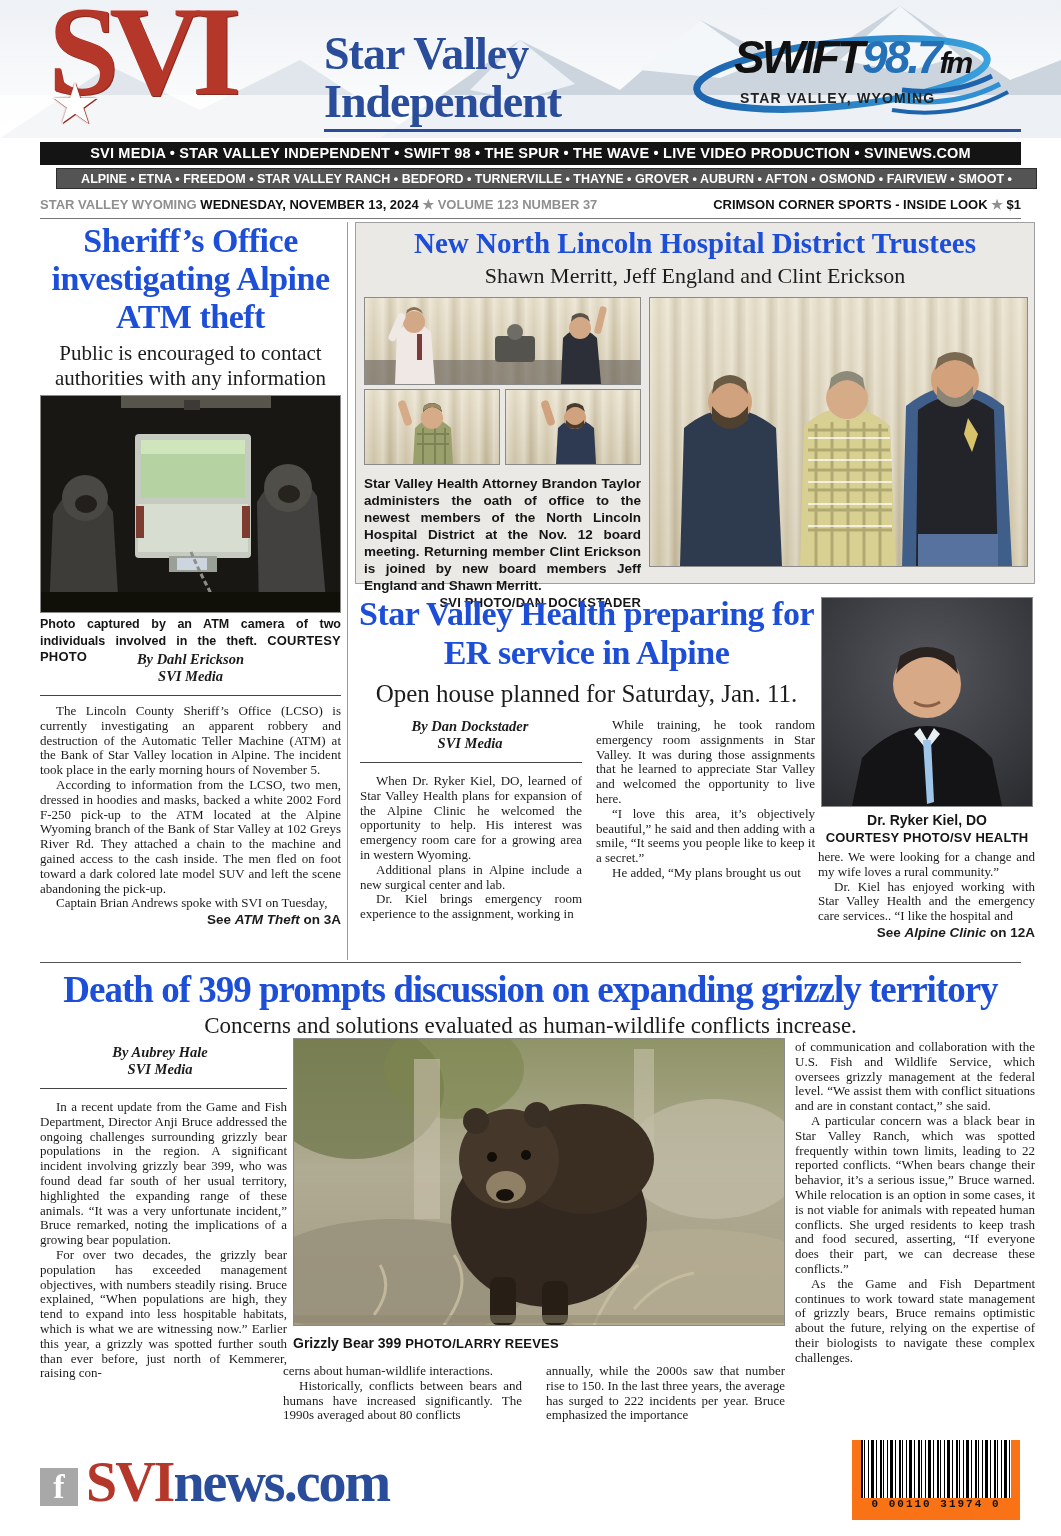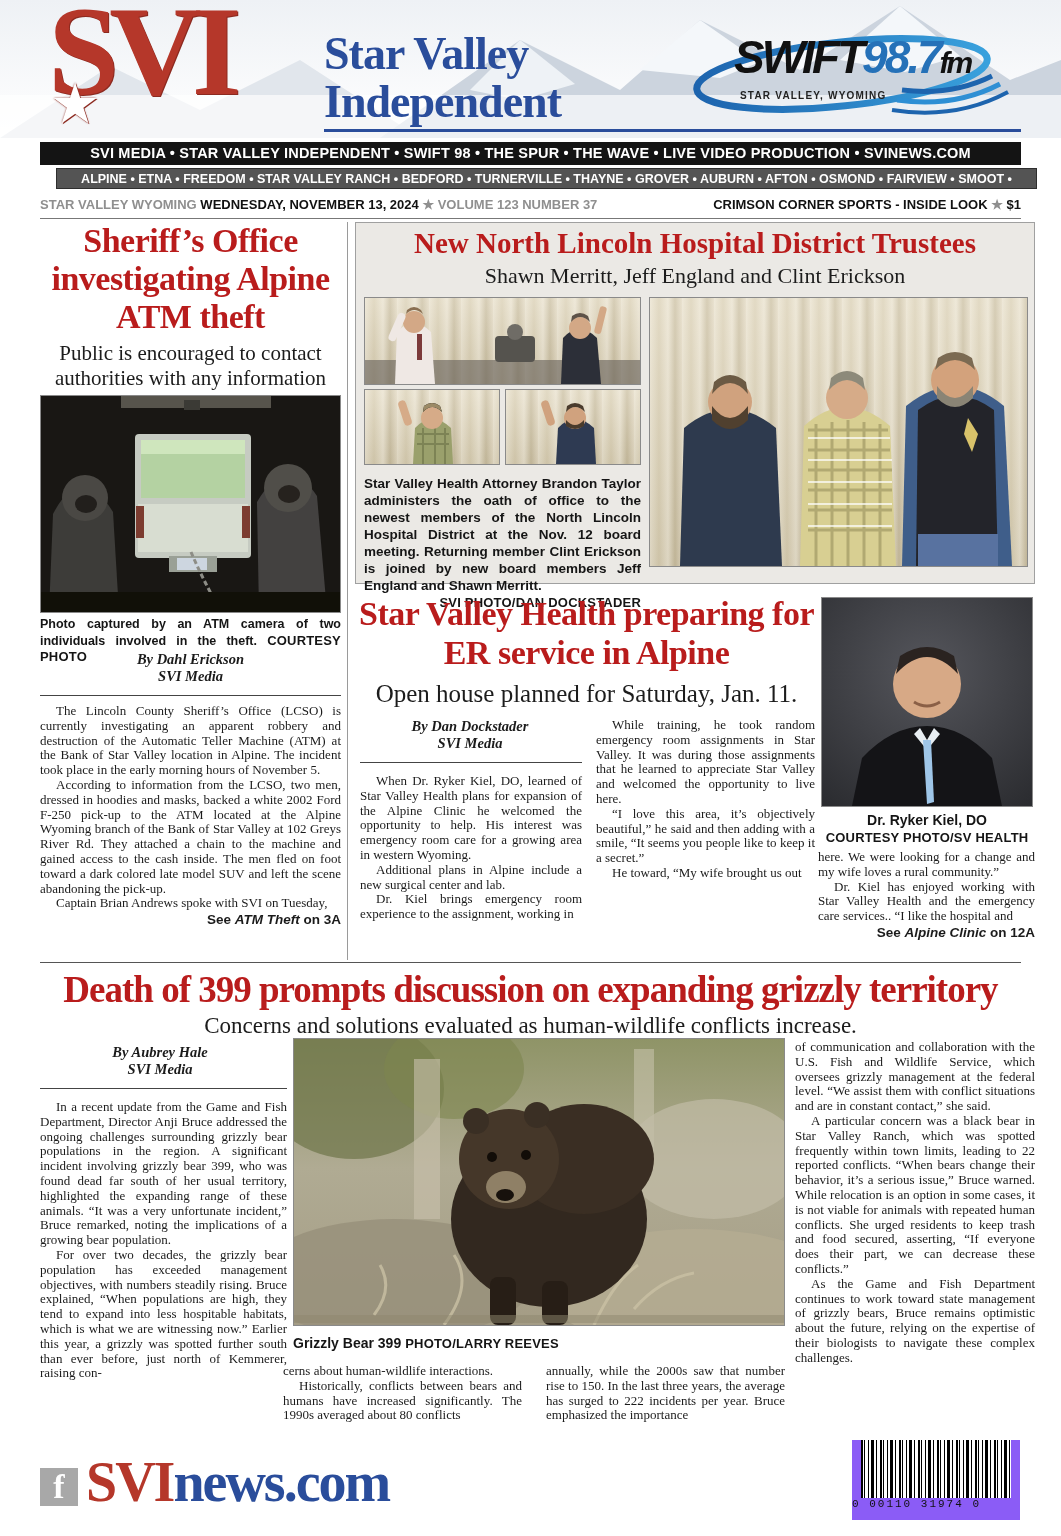--- a/index.html
+++ b/index.html
@@ -16,34 +16,34 @@
   .svi-star{left:50px;top:76px;font-size:56px;color:#ffffff;
             text-shadow:0 0 2px #8c2a20,1px 1px 0 #8c2a20;line-height:56px;}
   .mast-title{left:324px;top:30px;font-weight:bold;color:#2a4d9b;font-size:46px;line-height:48px;
               letter-spacing:-1px;}
   .mast-rule{left:324px;top:129px;width:697px;height:3px;background:#2a4d9b;}
   .swift{left:692px;top:26px;width:320px;height:100px;}
   .swift-text{left:42px;top:8px;font-style:italic;font-weight:bold;font-size:46px;line-height:46px;
               letter-spacing:-3px;color:#111;white-space:nowrap;}
   .swift-freq{color:#2571b8;}
   .swift-fm{font-size:30px;}
-  .swift-tag{left:48px;top:64px;font-size:10px;font-weight:bold;color:#222;letter-spacing:1.2px;}
+  .swift-tag{left:48px;top:64px;font-size:14px;font-weight:bold;color:#222;letter-spacing:1.2px;}
   
   .nav1{left:40px;top:142px;width:981px;height:23px;background:#141414;color:#fff;
         font-weight:bold;font-size:14.5px;line-height:23px;text-align:center;letter-spacing:.2px;}
   .nav2{left:56px;top:168px;width:981px;height:21px;background:#545454;color:#fff;
         font-weight:bold;font-size:12.5px;line-height:21px;text-align:center;border:1px solid #2e2e2e;box-sizing:border-box;}
   
   .dateline{left:40px;top:194px;width:981px;height:22px;font-size:13px;line-height:22px;}
   .dl-gray{color:#8f8f8f;font-weight:bold;}
   .dl-black{color:#111;font-weight:bold;}
   .dl-right{position:absolute;right:0;top:0;}
   .toprule{left:40px;top:218px;width:981px;height:1px;background:#777;}
   
-  .headline{font-weight:bold;color:#b91c1c;}
+  .headline{font-weight:bold;color:#1d4ed8;}
   .subhead{color:#1c1c1c;}
   .byline{font-style:italic;font-weight:bold;font-size:14.5px;line-height:17px;text-align:center;}
   .bodycol p{margin:0;text-indent:16px;text-align:justify;font-size:13px;line-height:14.8px;}
   .bodycol p.noind{text-indent:0;}
   .jump{font-family:"Liberation Sans",sans-serif;font-weight:bold;font-size:13.5px;text-align:right;margin-top:1px;}
   .jump i{font-style:italic;}
   .caption{font-family:"Liberation Sans",sans-serif;font-weight:bold;font-size:12.5px;line-height:15.5px;text-align:justify;color:#151515;}
   .credit{font-size:13px;letter-spacing:.2px;}
   .hrule{height:1px;background:#444;}
   .vrule{width:1px;background:#9a9a9a;}
@@ -52,21 +52,21 @@
      linear-gradient(180deg,rgba(255,255,255,.25),rgba(0,0,0,.05)),
      repeating-linear-gradient(90deg,#e9e1cc 0px,#d8cdb0 9px,#e9e1cc 18px,#c9bd9e 25px,#e2d8c0 32px);}
   
   .tbox{left:355px;top:222px;width:680px;height:362px;background:#ebe9e5;border:1px solid #a0a0a0;box-sizing:border-box;}
   
   .fb{left:40px;top:1468px;width:38px;height:38px;background:#a8a8a8;color:#fff;
       font-family:"Liberation Serif",serif;font-weight:bold;font-size:34px;line-height:38px;text-align:center;}
   .sitelogo{left:86px;top:1452px;font-size:56px;line-height:60px;font-weight:bold;letter-spacing:-2px;}
   .site-red{color:#b5372a;}
   .site-blue{color:#2a4d9b;}
-  .barcode-wrap{left:852px;top:1440px;width:168px;height:80px;background:#8b5cf6;text-align:left;}
+  .barcode-wrap{left:852px;top:1440px;width:168px;height:80px;background:#f97316;text-align:center;font-weight:bold;}
   .bars{margin:0 auto;width:150px;height:58px;background:
      repeating-linear-gradient(90deg,#000 0 2px,#fff 2px 3px,#000 3px 4px,#fff 4px 7px,#000 7px 8px,#fff 8px 10px,#000 10px 13px,#fff 13px 15px,#000 15px 16px,#fff 16px 19px);}
   .bardigits{font-family:"Liberation Mono",monospace;font-size:11px;letter-spacing:2px;color:#111;}
 </style>
 </head>
 <body>
 
 <div id="page">
 
   <div class="abs masthead">
@@ -255,21 +255,21 @@
   <div class="abs hrule" style="left:360px;top:762px;width:222px;"></div>
   <div class="abs bodycol" style="left:360px;top:774px;width:222px;">
     <p>When Dr. Ryker Kiel, DO, learned of Star Valley Health plans for expansion of the Alpine Clinic he welcomed the opportunity to help. His interest was emergency room care for a growing area in western Wyoming.</p>
     <p>Additional plans in Alpine include a new surgical center and lab.</p>
     <p>Dr. Kiel brings emergency room experience to the assignment, working in</p>
   </div>
 
   <div class="abs bodycol" style="left:596px;top:718px;width:219px;">
     <p>While training, he took random emergency room assignments in Star Valley. It was during those assignments that he learned to appreciate Star Valley and welcomed the opportunity to live here.</p>
     <p>“I love this area, it’s objectively beautiful,” he said and then adding with a smile, “It seems you people like to keep it a secret.”</p>
-    <p>He toward, “My wife brought us out</p>
+    <p>He added, “My plans brought us out</p>
   </div>
 
   <div class="abs photo" style="left:821px;top:597px;width:212px;height:210px;">
     <svg width="210" height="208" viewBox="0 0 210 208">
       <defs>
         <radialGradient id="kb" cx="50%" cy="35%" r="80%">
           <stop offset="0" stop-color="#55565c"></stop>
             <stop offset="1" stop-color="#2b2c30"></stop>
         </radialGradient>
       </defs>

